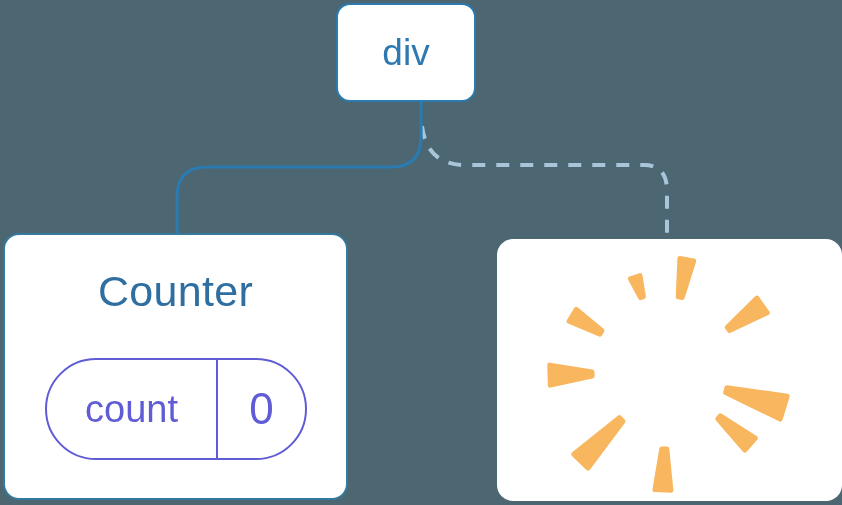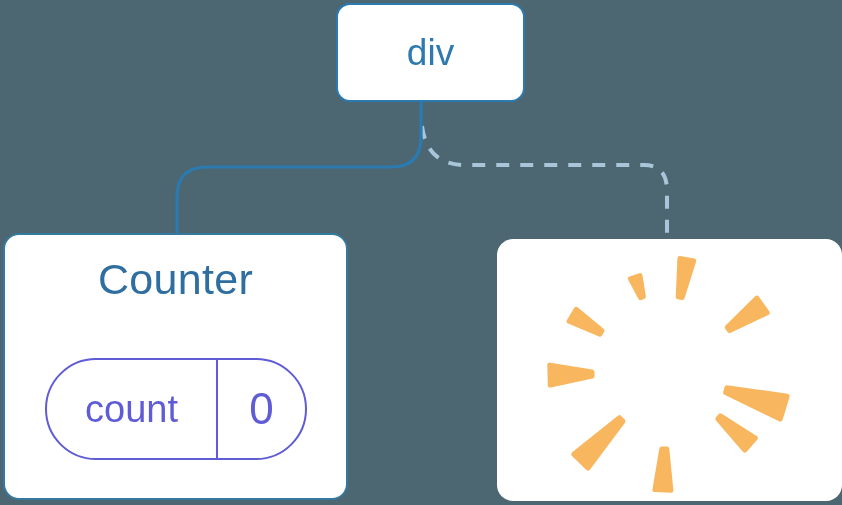--- a/index.html
+++ b/index.html
@@ -5,35 +5,35 @@
   html,body { margin:0; padding:0; background:#4C6672; }
   .stage {
     position:relative; width:842px; height:505px; background:#4C6672;
     overflow:hidden; font-family:"Liberation Sans", sans-serif;
   }
   .connectors { position:absolute; left:0; top:0; width:842px; height:505px; }
   .link-solid  { fill:none; stroke:#2B7AB0; stroke-width:3.2px; }
   .link-dashed { fill:none; stroke:#A8C5DA; stroke-width:4px; stroke-dasharray:13 11; }
 
   .node-root {
-    position:absolute; left:336px; top:3px; width:189px; height:99px;
+    position:absolute; left:336px; top:3px; width:140px; height:99px;
     background:#FFFFFF; border:2.5px solid #2B7AB0; border-radius:14px;
     box-sizing:border-box; display:flex; align-items:center; justify-content:center;
     font-size:37px; font-weight:500; color:#2D79B0;
   }
 
   .card {
     position:absolute; background:#FFFFFF; border-radius:16px; box-sizing:border-box;
   }
   .card-counter {
     left:3px; top:233px; width:345px; height:267px;
     border:2px solid #35799F;
   }
   .card-title {
-    text-align:center; margin-top:20px; font-size:43px; font-weight:500;
+    text-align:center; margin-top:32px; font-size:43px; font-weight:500;
     color:#2F6EA0; letter-spacing:0.3px;
   }
   .state-pill {
     position:absolute; left:40px; top:123px; width:262px; height:102px;
     border:2.5px solid #5F5CD6; border-radius:52px; box-sizing:border-box;
     display:flex; color:#5F5CD6; overflow:hidden; background:#FFFFFF;
   }
   .state-key {
     flex:1; display:flex; align-items:center; justify-content:center;
     font-size:38px; border-right:2.5px solid #5F5CD6;

